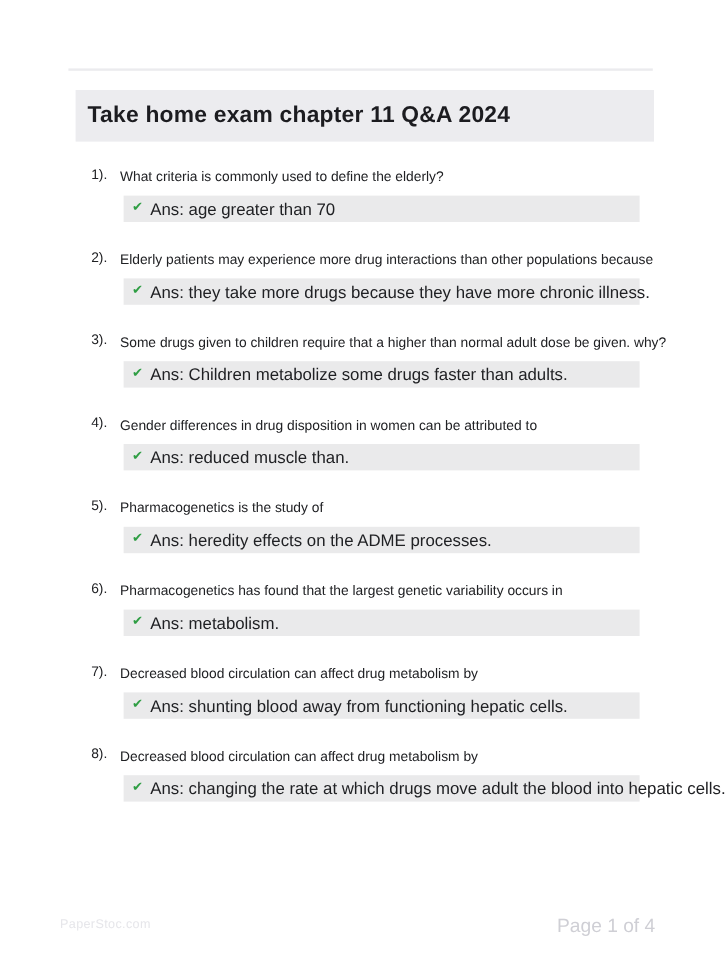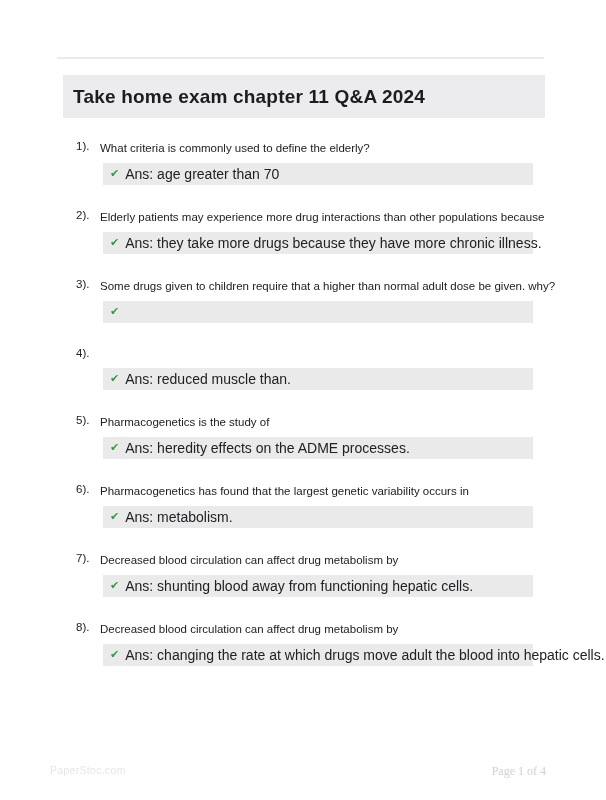--- a/index.html
+++ b/index.html
@@ -98,22 +98,22 @@
     left: 50px;
     top: 764px;
     font-size: 10.5px;
     color: #e6e6ea;
     letter-spacing: 0.3px;
   }
   .footer-page {
     position: absolute;
     right: 60px;
     top: 764px;
-    font-family: Liberation Serif, serif;
-    font-size: 12px;
+    font-family: Liberation Sans, sans-serif;
+    font-size: 16px;
     color: #cfcfd5;
   }
 </style>
 </head>
 <body>
 
 <div class="page">
 
   <div class="top-rule"></div>
 
@@ -144,26 +144,28 @@
       </div>
     </div>
 
     <div class="q-block">
       <div class="q-row">
         <span class="q-num">3).</span>
         <span class="q-text">Some drugs given to children require that a higher than normal adult dose be given. why?</span>
       </div>
       <div class="answer-box">
         <span class="check">✔</span>
+        <span class="answer-text">Ans: Children metabolize some drugs faster than adults.</span>
       </div>
     </div>
 
     <div class="q-block">
       <div class="q-row">
         <span class="q-num">4).</span>
+        <span class="q-text">Gender differences in drug disposition in women can be attributed to</span>
       </div>
       <div class="answer-box">
         <span class="check">✔</span>
         <span class="answer-text">Ans: reduced muscle than.</span>
       </div>
     </div>
 
     <div class="q-block">
       <div class="q-row">
         <span class="q-num">5).</span>

